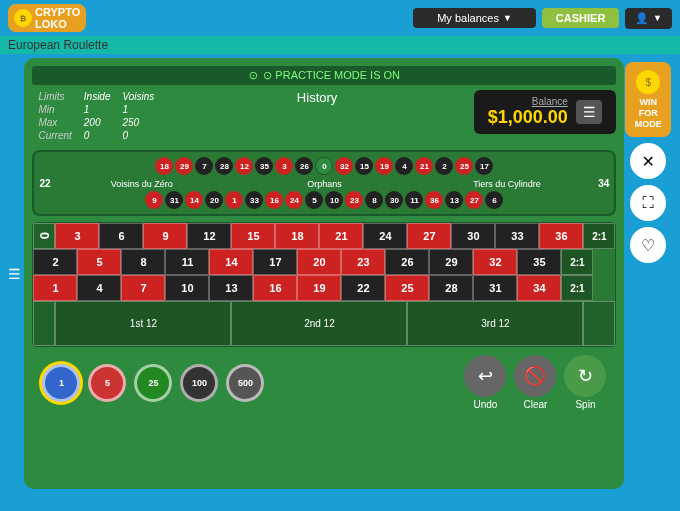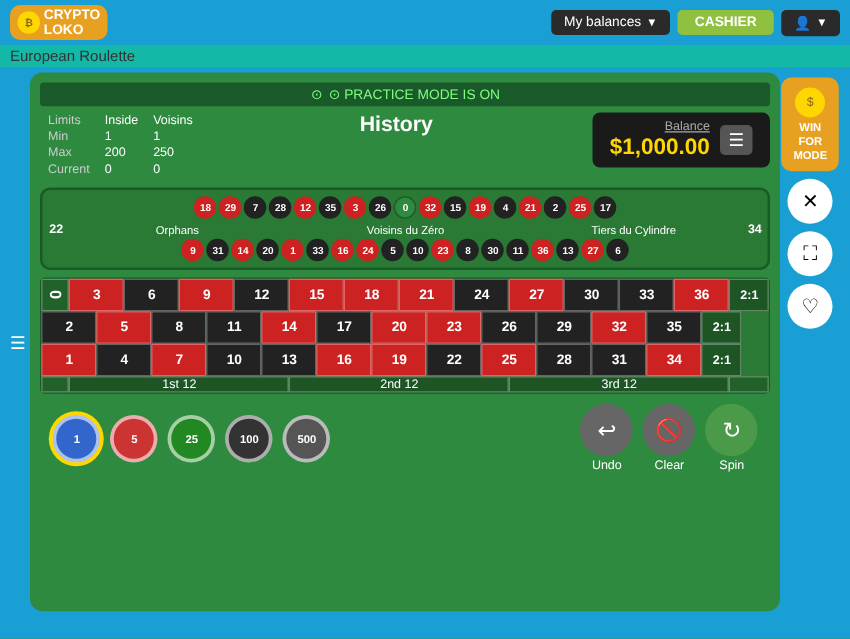--- a/index.html
+++ b/index.html
@@ -4,21 +4,21 @@
   <style>
     * { margin: 0; padding: 0; box-sizing: border-box; }
     body { width: 680px; height: 511px; background: #1a9fd4; font-family: Arial, sans-serif; overflow: hidden; position: relative; }
 
     
     .top-bar { display: flex; align-items: center; justify-content: space-between; background: #1a9fd4; padding: 5px 8px; height: 36px; }
     .logo { background: #e8a020; border-radius: 8px; padding: 2px 6px; display: flex; align-items: center; gap: 3px; }
     .logo-text { color: white; font-weight: bold; font-size: 11px; }
     .logo-coin { width: 18px; height: 18px; background: #ffd700; border-radius: 50%; display: flex; align-items: center; justify-content: center; font-size: 8px; color: #8B6914; font-weight: bold; }
     .top-right { display: flex; align-items: center; gap: 6px; }
-    .my-balances-btn { background: #2a2a2a; color: white; border: none; padding: 4px 10px; border-radius: 4px; font-size: 11px; cursor: pointer; display: flex; align-items: center; gap: 4px; }
+    .my-balances-btn { background: #2a2a2a; color: white; border: none; padding: 4px 24px; border-radius: 4px; font-size: 11px; cursor: pointer; display: flex; align-items: center; gap: 4px; }
     .cashier-btn { background: #90c040; color: white; border: none; padding: 4px 14px; border-radius: 4px; font-size: 11px; font-weight: bold; cursor: pointer; }
     .profile-btn { background: #2a2a2a; color: white; border: none; padding: 4px 10px; border-radius: 4px; font-size: 11px; cursor: pointer; display: flex; align-items: center; gap: 4px; }
 
     
     .subtitle-bar { background: #14b8a6; padding: 2px 8px; font-size: 12px; color: #333; display: flex; align-items: center; }
 
     
     .main-content { display: flex; background: #1a9fd4; padding: 4px 8px; height: calc(511px - 72px); }
 
     
@@ -26,25 +26,25 @@
     .menu-icon { color: white; font-size: 14px; cursor: pointer; }
 
     
     .game-area { flex: 1; background: #2d8a3e; border-radius: 10px; padding: 8px; position: relative; }
 
     
     .practice-banner { background: #1a5a2a; color: #7dff7d; text-align: center; font-size: 11px; padding: 3px; margin-bottom: 5px; border-radius: 3px; display: flex; align-items: center; justify-content: center; gap: 5px; }
 
     
     .stats-row { display: flex; align-items: flex-start; justify-content: space-between; margin-bottom: 8px; }
-    .limits-table { color: white; font-size: 10px; }
+    .limits-table { color: white; font-size: 10px; font-style: italic; }
     .limits-table table { border-collapse: collapse; }
     .limits-table td { padding: 1px 6px; }
     .limits-table td:first-child { color: #ccc; }
-    .history-section { color: white; font-size: 17px; text-align: right; font-weight: bold; }
+    .history-section { color: white; font-size: 13px; text-align: right; }
     .balance-section { background: #1a1a1a; border-radius: 6px; padding: 6px 14px; display: flex; align-items: center; gap: 8px; }
     .balance-text { color: #ffd700; font-size: 18px; font-weight: bold; }
     .hamburger-btn { background: #555; color: white; border: none; padding: 4px 7px; border-radius: 4px; cursor: pointer; font-size: 14px; }
 
     
     .wheel-area { background: #2a7a35; border: 2px solid #1a5a28; border-radius: 8px; padding: 5px; margin-bottom: 6px; }
     .wheel-numbers-top { display: flex; align-items: center; justify-content: center; gap: 2px; margin-bottom: 3px; }
     .wheel-num { width: 18px; height: 18px; border-radius: 3px; display: flex; align-items: center; justify-content: center; font-size: 8px; color: white; font-weight: bold; }
     .wheel-num.red { background: #cc2222; }
     .wheel-num.black { background: #222; }
@@ -64,21 +64,21 @@
     .bet-row { display: flex; align-items: center; }
     .bet-cell { display: flex; align-items: center; justify-content: center; font-size: 11px; color: white; font-weight: bold; border: 1px solid rgba(255,255,255,0.3); min-height: 26px; }
     .bet-cell.red-cell { background: #cc2222; }
     .bet-cell.black-cell { background: #222; }
     .bet-cell.green-cell { background: #2d8a3e; }
     .bet-cell.side-label { background: rgba(0,0,0,0.2); font-size: 10px; width: 28px; }
     .bet-cell.outside { background: rgba(0,0,0,0.3); font-size: 10px; }
 
     
     .dozen-row { display: flex; }
-    .dozen-cell { flex: 1; background: rgba(0,0,0,0.3); color: white; font-size: 10px; text-align: center; padding: 0 2px; border: 1px solid rgba(255,255,255,0.3); }
+    .dozen-cell { flex: 1; background: rgba(0,0,0,0.3); color: white; font-size: 10px; text-align: center; padding: 16px 2px; border: 1px solid rgba(255,255,255,0.3); }
     .even-row { display: flex; }
     .even-cell { flex: 1; background: rgba(0,0,0,0.3); color: white; font-size: 10px; text-align: center; padding: 4px 2px; border: 1px solid rgba(255,255,255,0.3); }
     .even-cell.red-fill { background: #cc2222; }
     .even-cell.black-fill { background: #222; }
 
     
     .chips-area { display: flex; align-items: center; justify-content: space-between; margin-top: 8px; padding: 0 10px; }
     .chips { display: flex; gap: 8px; align-items: center; }
     .chip { width: 38px; height: 38px; border-radius: 50%; display: flex; align-items: center; justify-content: center; font-size: 9px; font-weight: bold; color: white; cursor: pointer; border: 3px solid rgba(255,255,255,0.6); position: relative; }
     .chip.c1 { background: #3366cc; }
@@ -200,22 +200,22 @@
         <div class="wheel-num red oval">19</div>
         <div class="wheel-num black oval">4</div>
         <div class="wheel-num red oval">21</div>
         <div class="wheel-num black oval">2</div>
         <div class="wheel-num red oval">25</div>
         <div class="wheel-num black oval">17</div>
       </div>
 
       <div class="sections-row">
         <span class="side-num">22</span>
+        <span class="section-label">Voisins du Zéro</span>
         <span class="section-label">Orphans</span>
-        <span class="section-label">Voisins du Zéro</span>
         <span class="section-label">Tiers du Cylindre</span>
         <span class="side-num">34</span>
       </div>
 
       <div class="bottom-wheel-row">
         <div class="wheel-num red oval">9</div>
         <div class="wheel-num black oval">31</div>
         <div class="wheel-num red oval">14</div>
         <div class="wheel-num black oval">20</div>
         <div class="wheel-num red oval">1</div>

